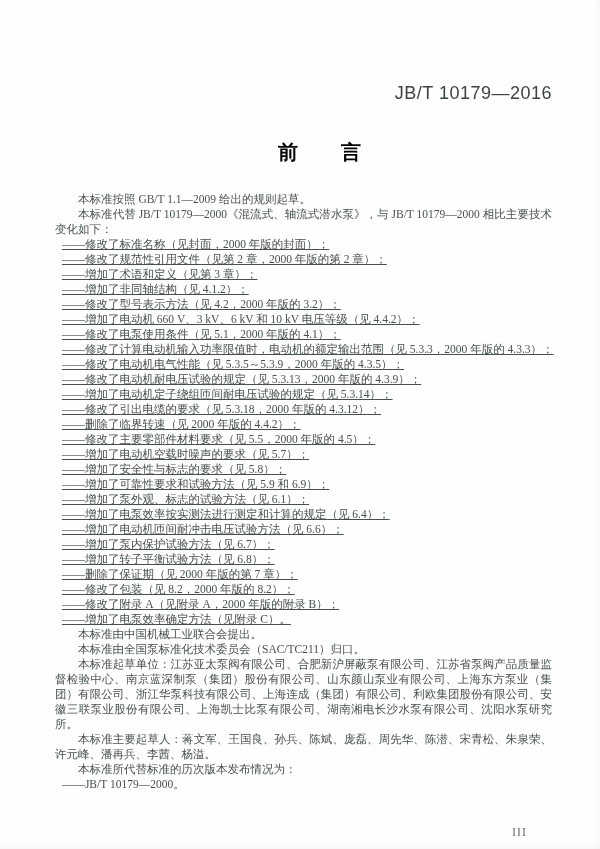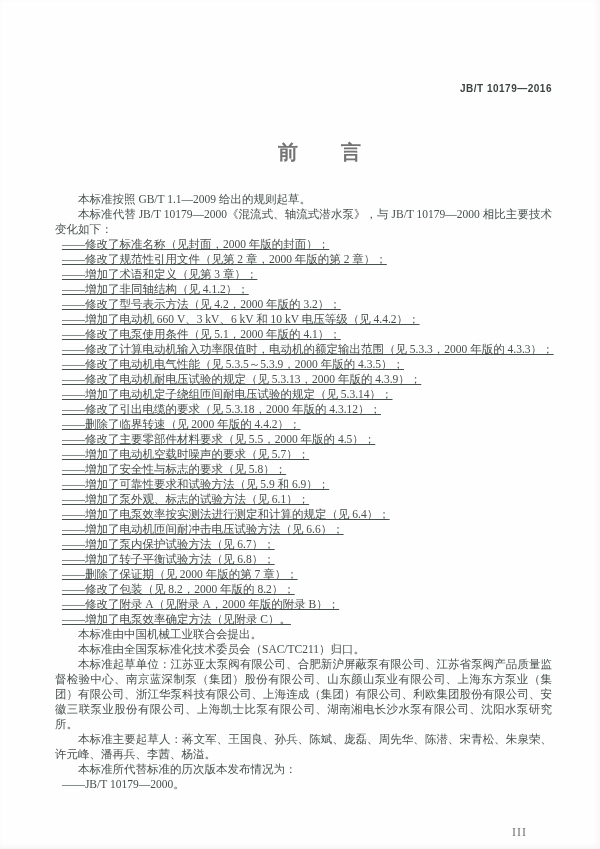--- a/index.html
+++ b/index.html
@@ -13,32 +13,32 @@
   .page{
     position:absolute;inset:0;
     background:#fefefe;
     box-shadow:inset -2px -2px 6px rgba(0,0,0,0.04);
     color:var(--ink,#46504e);
   }
   .header-code{
     position:absolute;
     top:83px;right:48px;
     font-family:"Liberation Sans","DejaVu Sans",sans-serif;
-    font-weight:bold;
-    font-size:10px;
+    font-weight:normal;
+    font-size:18px;
     letter-spacing:0.5px;
     color:#3c4442;
   }
   .foreword-title{
     position:absolute;
     top:139px;left:0;right:0;
     text-align:center;
     font-size:20px;
     font-weight:bold;
-    color:#737373;
+    color:#000000;
     letter-spacing:1px;
     padding-left:40px;
   }
   .body-text{
     position:absolute;
     top:192px;left:55px;
     width:497px;
     font-size:11.5px;
     line-height:15px;
     color:var(--ink,#46504e);

